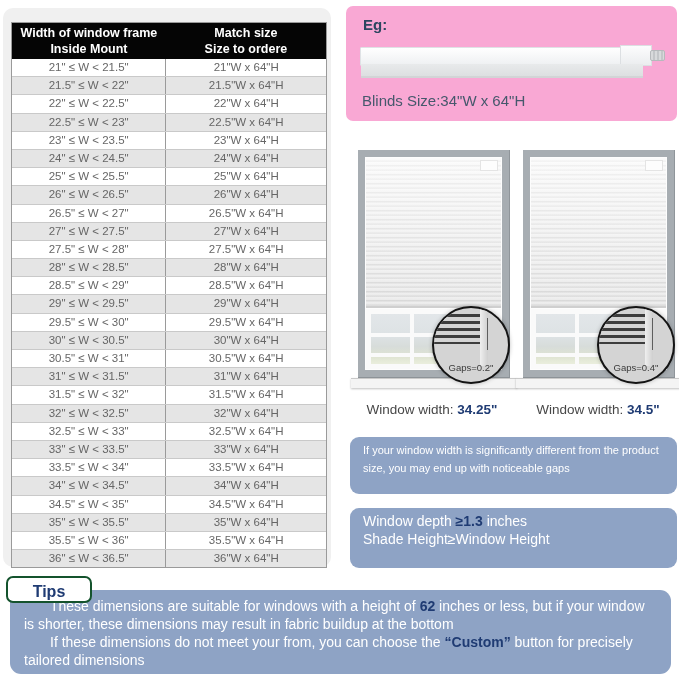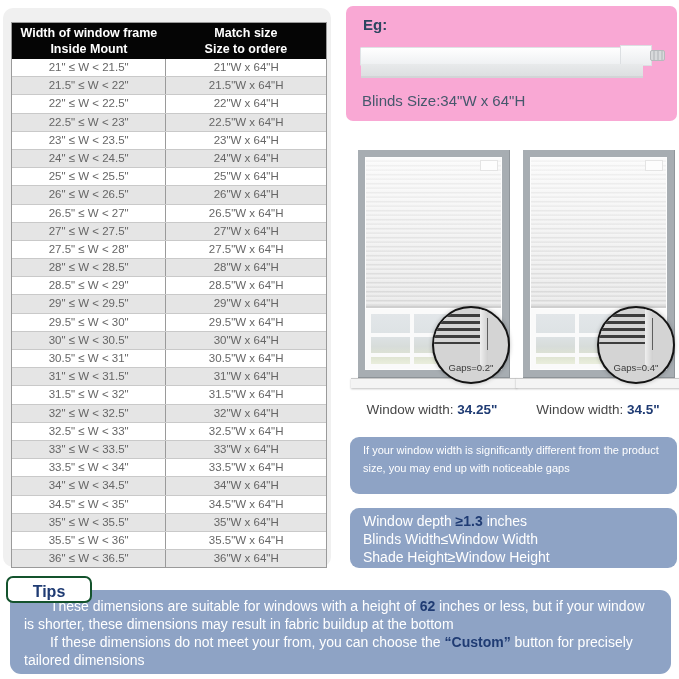--- a/index.html
+++ b/index.html
@@ -295,21 +295,20 @@
   </div>
 
   <div class="width-label l1"><span>Window width: </span><b>34.25"</b></div>
   <div class="width-label l2"><span>Window width: </span><b>34.5"</b></div>
 
   <div class="note-box n1">
     <span>If your window width is significantly different from the product size, you may end up with noticeable gaps</span>
   </div>
   <div class="note-box n2">
     <div><span>Window depth </span><b>≥1.3</b><span> inches</span></div>
-    <div>Blinds Width≤Window Width</div>
     <div>Shade Height≥Window Height</div>
   </div>
 
   <div class="tips-label">Tips</div>
   <div class="tips-box">
     <p><span>These dimensions are suitable for windows with a height of </span><b>62</b><span> inches or less, but if your window is shorter, these dimensions may result in fabric buildup at the bottom</span></p>
     <p><span>If these dimensions do not meet your from, you can choose the </span><b>“Custom”</b><span> button for precisely tailored dimensions</span></p>
   </div>
 
 </div>

